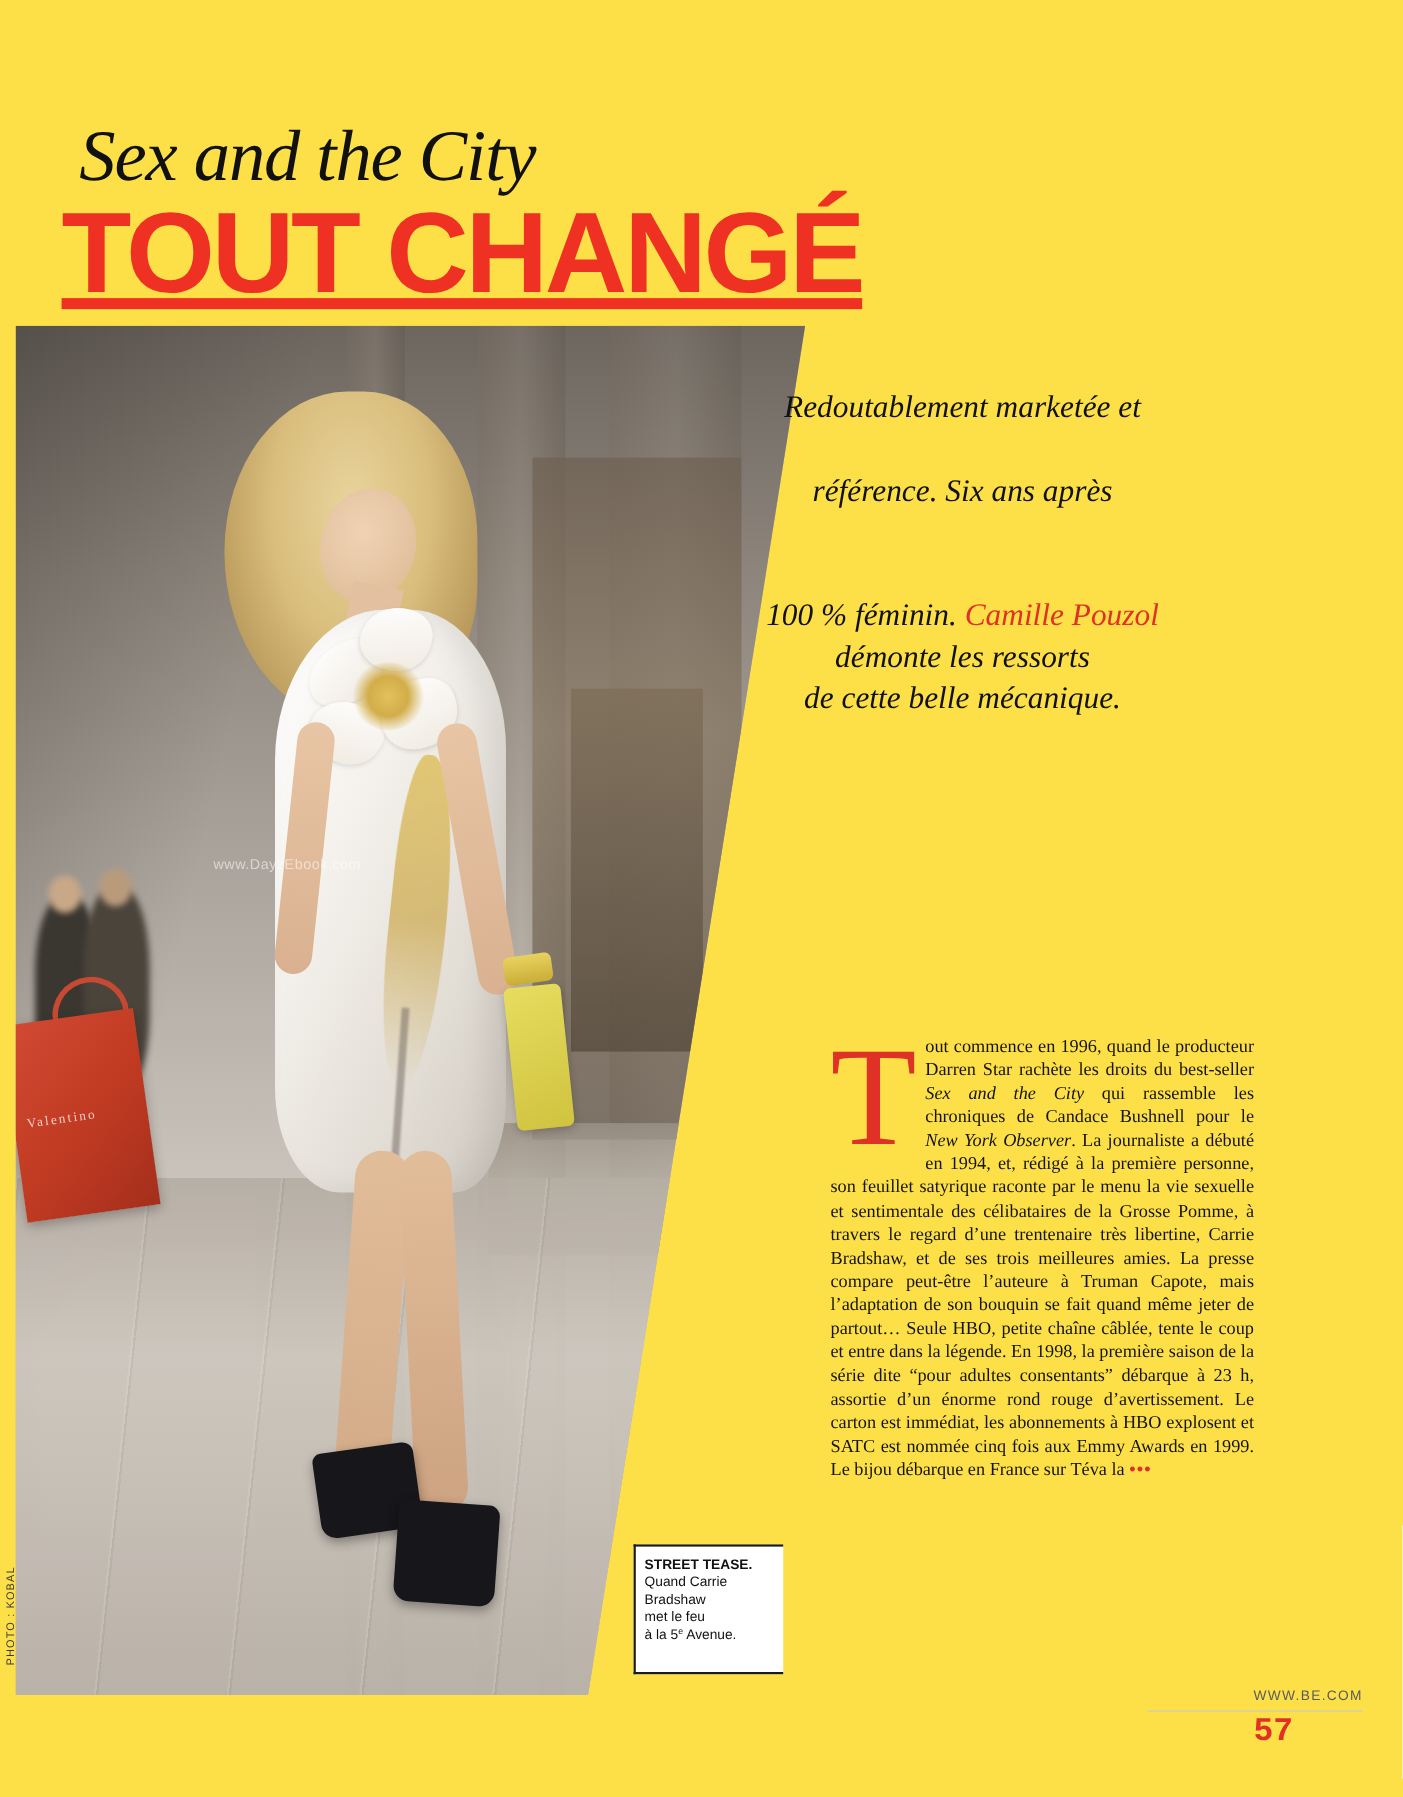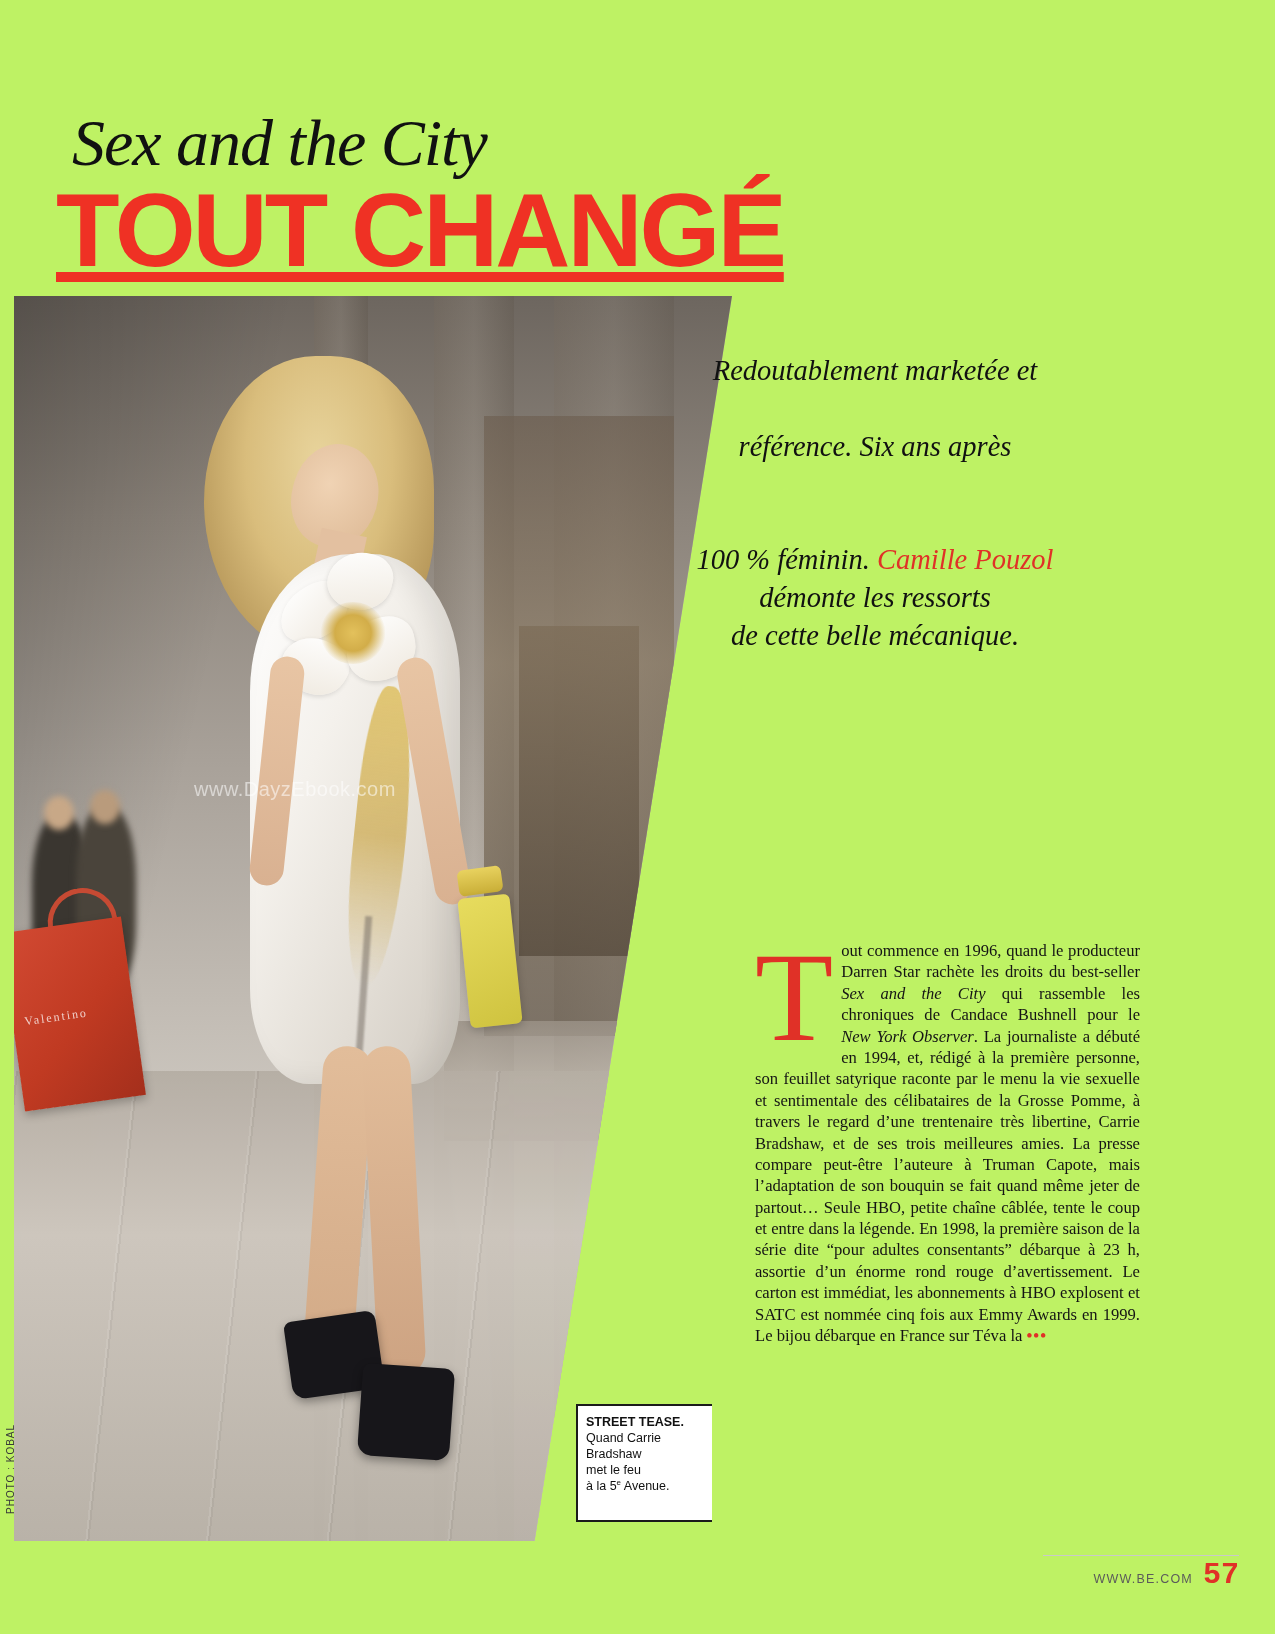--- a/index.html
+++ b/index.html
@@ -4,21 +4,21 @@
 <style>
   html, body {
     margin: 0;
     padding: 0;
     background: #ffffff;
   }
   .page {
     position: relative;
     width: 1275px;
     height: 1634px;
-    background: #bef264;
+    background: #fde047;
     overflow: hidden;
     font-family: "Liberation Serif", serif;
   }
 
   
   .kicker {
     position: absolute;
     left: 72px;
     top: 110px;
     font-family: "Liberation Serif", serif;
@@ -310,21 +310,21 @@
     border-radius: 8px 10px 14px 14px;
     box-shadow: 0 4px 10px rgba(0,0,0,.35);
   }
   .shoe-l { left: 124px; top: 960px; width: 92px; height: 78px; transform: rotate(-8deg); }
   .shoe-r { left: 196px; top: 1010px; width: 92px; height: 92px; transform: rotate(4deg); }
   .watermark {
     position: absolute;
     left: 180px;
     top: 482px;
     font-family: "Liberation Sans", sans-serif;
-    font-size: 20px;
+    font-size: 13px;
     color: rgba(255,255,255,0.55);
     letter-spacing: .5px;
   }
 
   
   .photo-credit {
     position: absolute;
     left: 16px;
     bottom: 120px;
     transform: rotate(-90deg);
@@ -401,20 +401,21 @@
   .caption sup { font-size: 8px; vertical-align: super; }
 
   
   .footer {
     position: absolute;
     right: 36px;
     bottom: 42px;
     display: flex;
     align-items: baseline;
     gap: 10px;
+    flex-direction: column;
   }
   .footer-url {
     font-family: "Liberation Sans", sans-serif;
     font-size: 12.5px;
     letter-spacing: 1.2px;
     color: #5b5b5b;
   }
   .footer-page {
     font-family: Liberation Mono, monospace;
     font-weight: bold;

